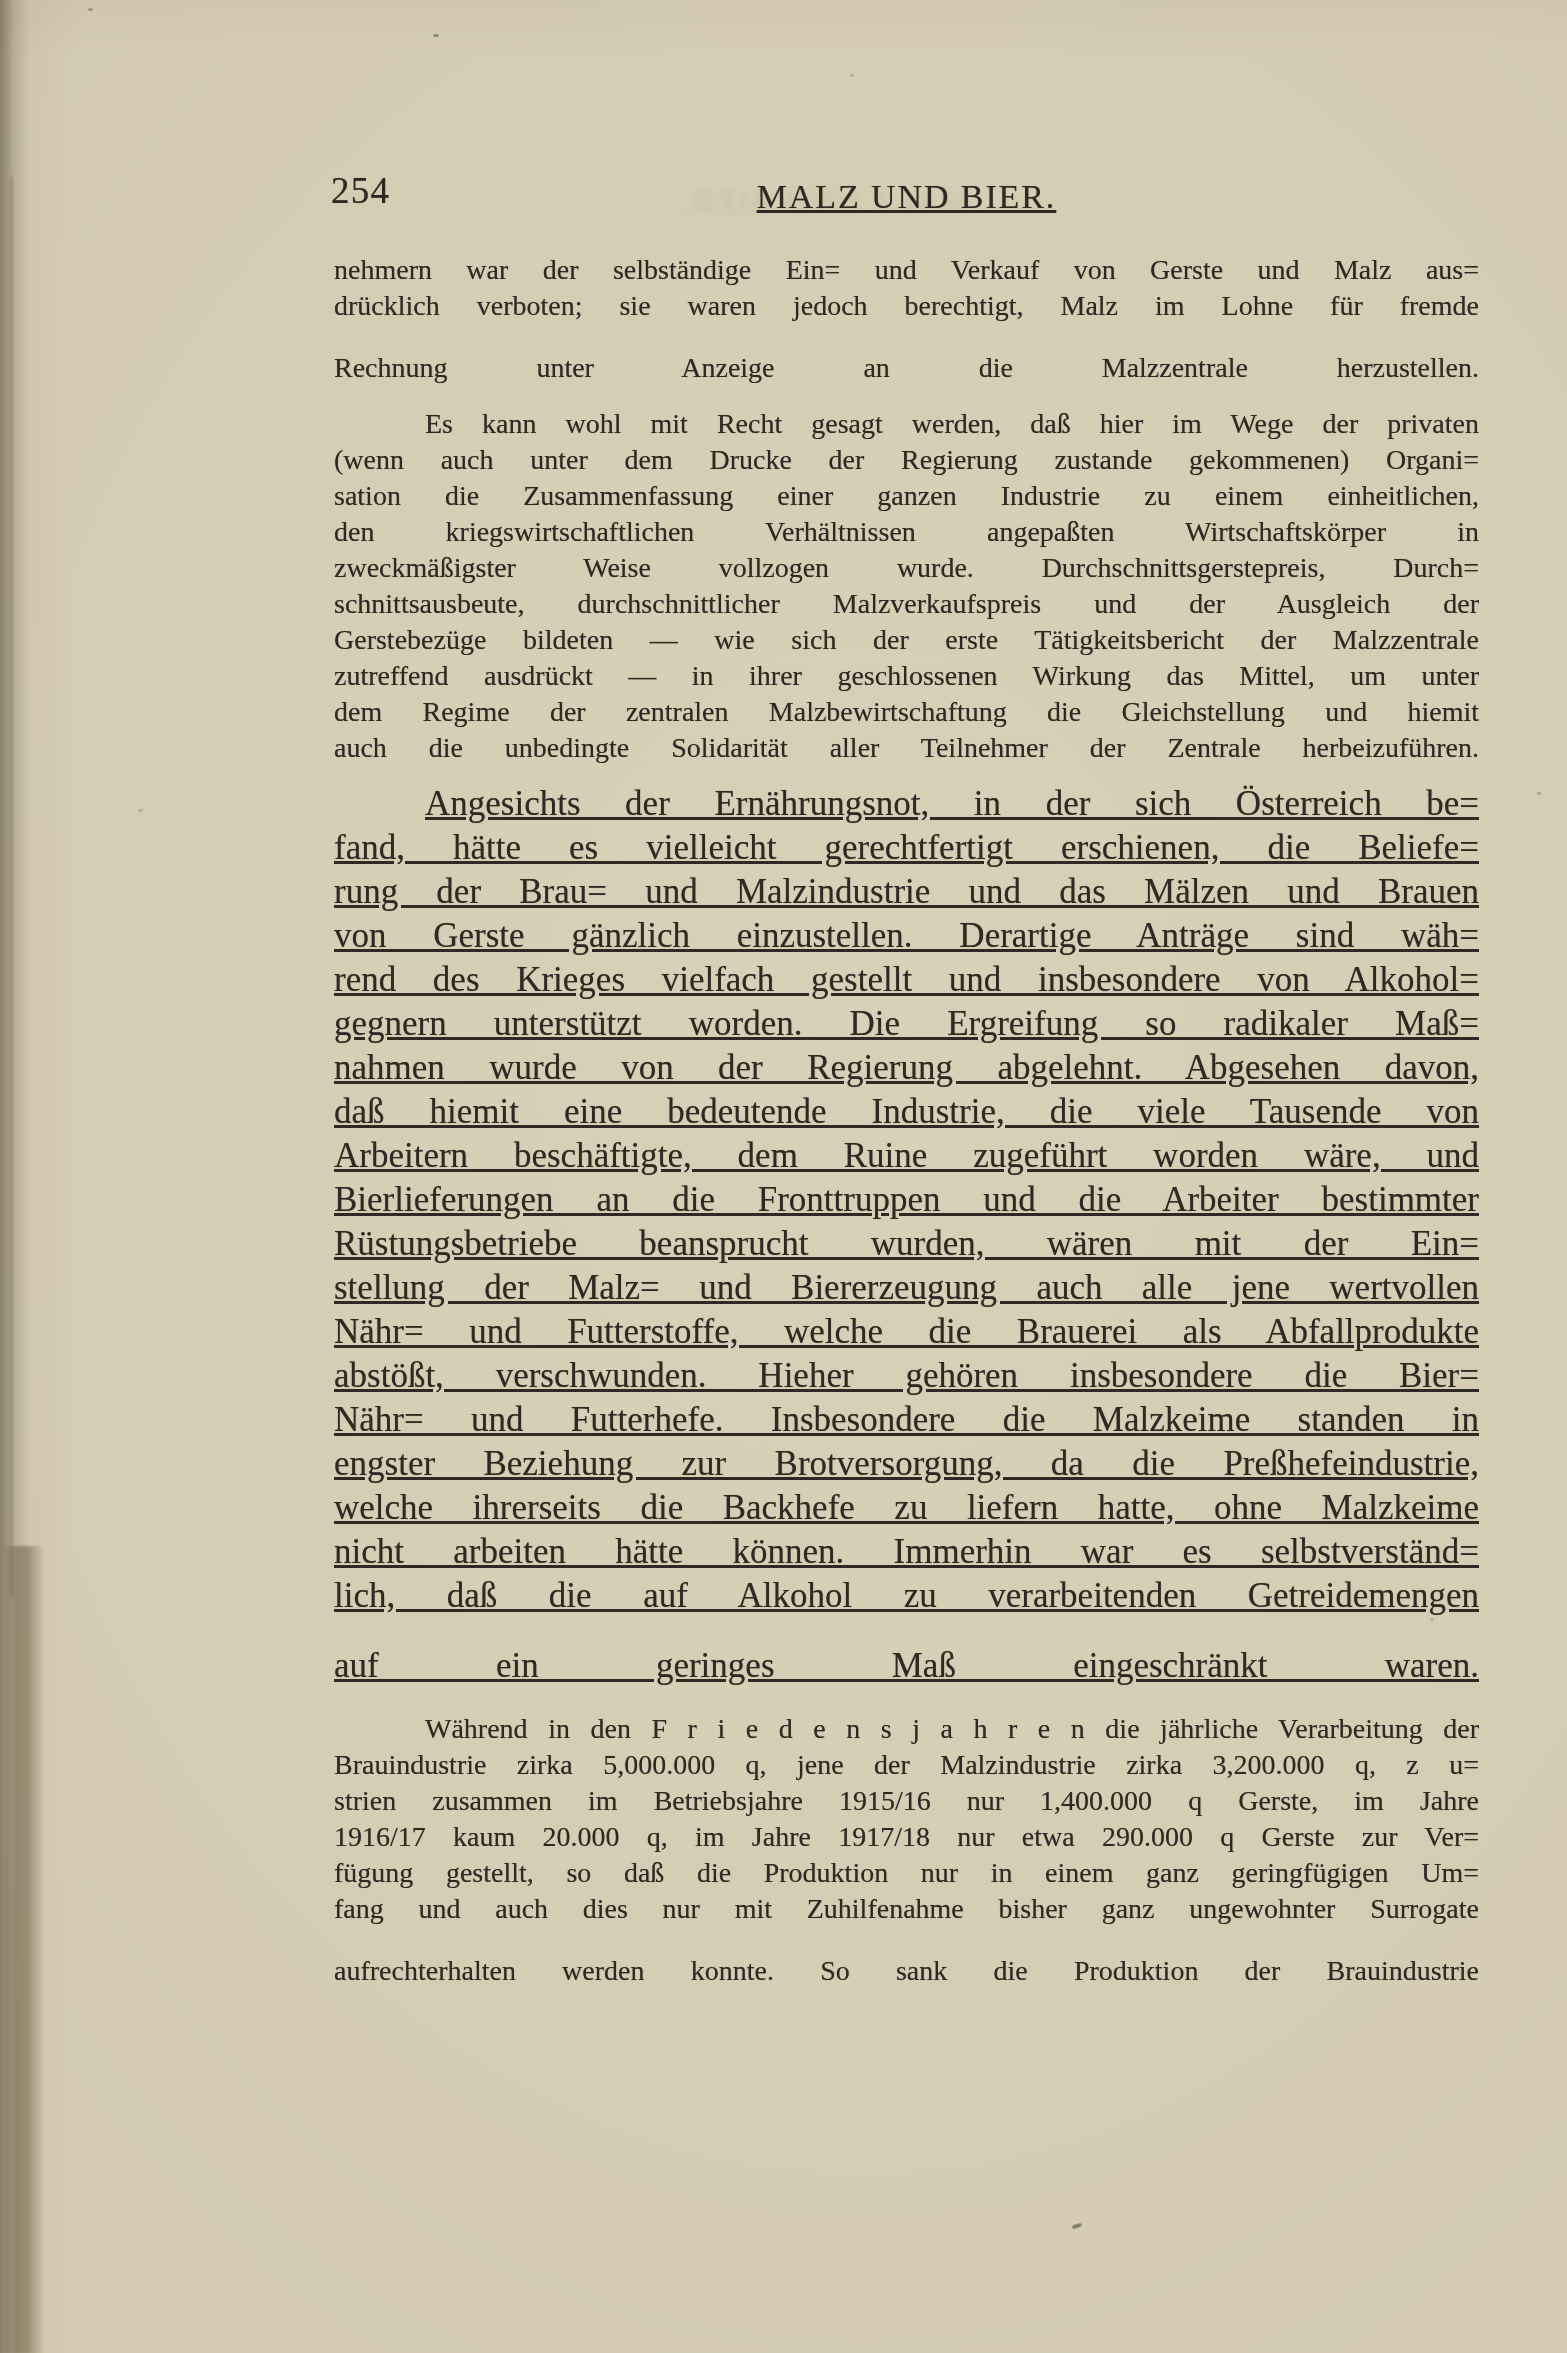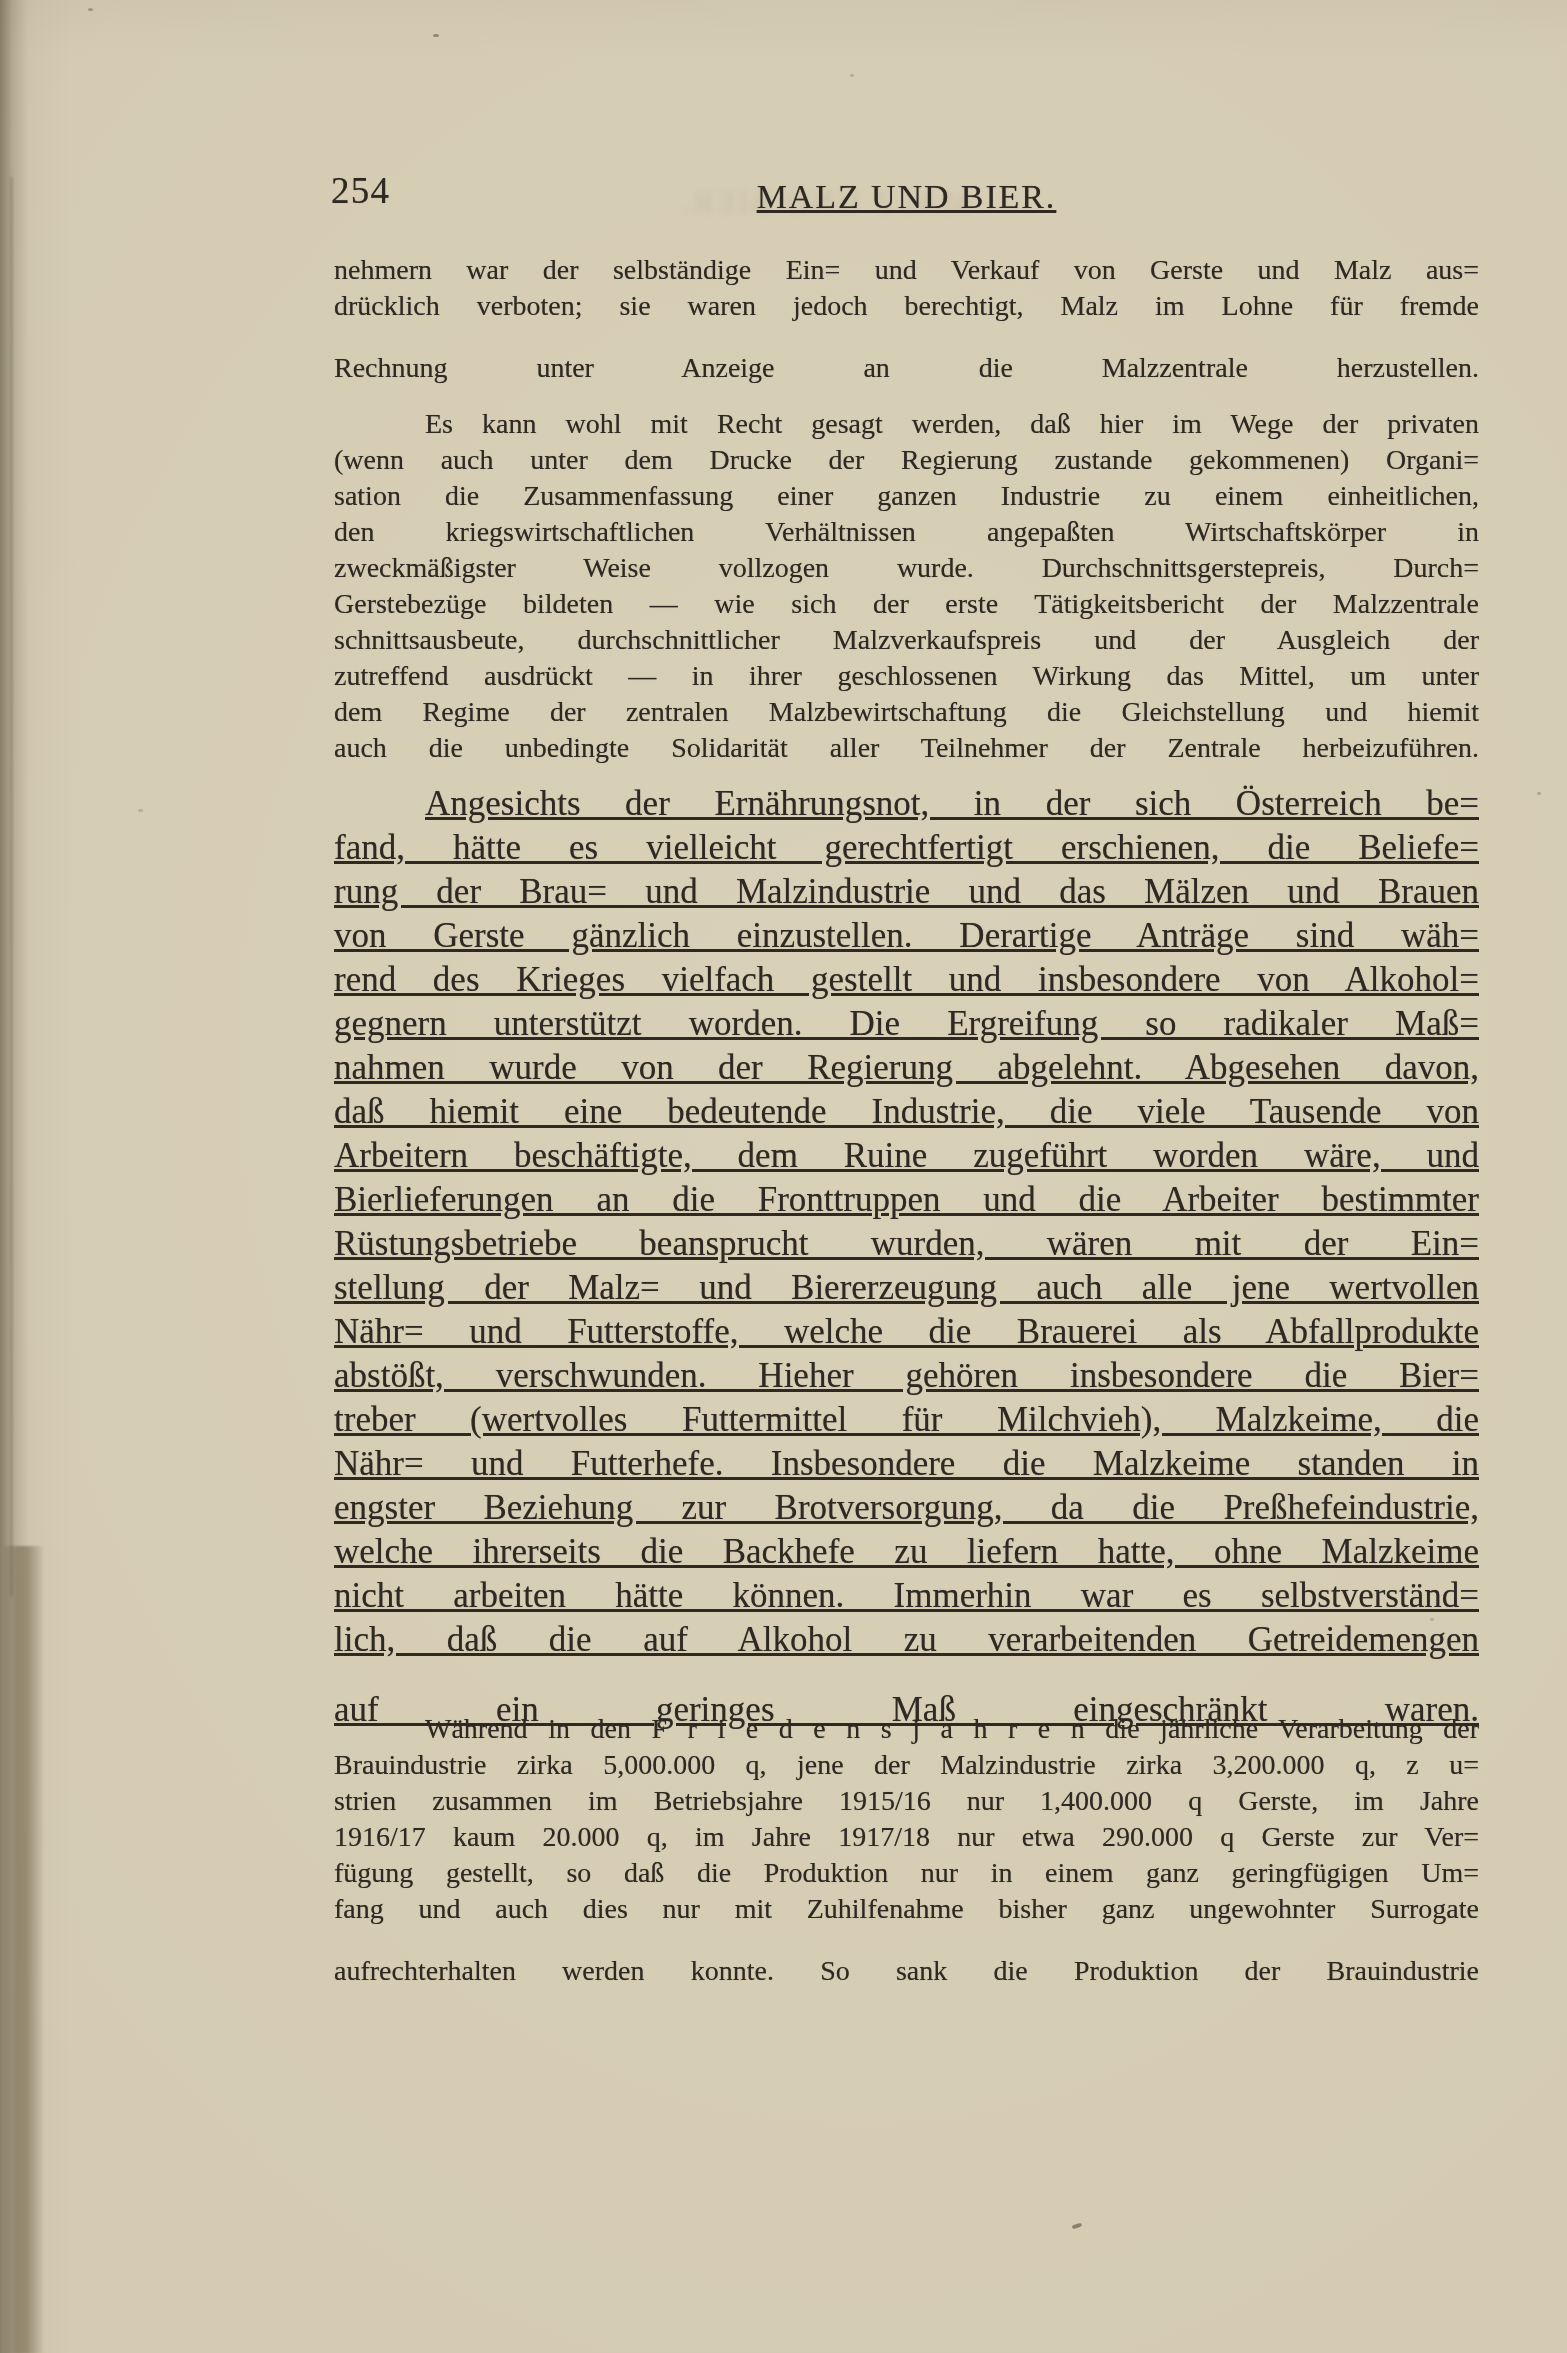--- a/index.html
+++ b/index.html
@@ -91,43 +91,42 @@
   <div class="ln">drücklich verboten; sie waren jedoch berechtigt, Malz im Lohne für fremde</div>
   <div class="ln ln-last">Rechnung unter Anzeige an die Malzzentrale herzustellen.</div>
 </div>
 
 <div id="p2" class="para p-small">
   <div class="ln ln-ind">Es kann wohl mit Recht gesagt werden, daß hier im Wege der privaten</div>
   <div class="ln">(wenn auch unter dem Drucke der Regierung zustande gekommenen) Organi=</div>
   <div class="ln">sation die Zusammenfassung einer ganzen Industrie zu einem einheitlichen,</div>
   <div class="ln">den kriegswirtschaftlichen Verhältnissen angepaßten Wirtschaftskörper in</div>
   <div class="ln">zweckmäßigster Weise vollzogen wurde. Durchschnittsgerstepreis, Durch=</div>
+  <div class="ln">schnittsausbeute, durchschnittlicher Malzverkaufspreis und der Ausgleich der</div>
   <div class="ln">Gerstebezüge bildeten — wie sich der erste Tätigkeitsbericht der Malzzentrale</div>
-  <div class="ln">schnittsausbeute, durchschnittlicher Malzverkaufspreis und der Ausgleich der</div>
   <div class="ln">zutreffend ausdrückt — in ihrer geschlossenen Wirkung das Mittel, um unter</div>
   <div class="ln">dem Regime der zentralen Malzbewirtschaftung die Gleichstellung und hiemit</div>
   <div class="ln">auch die unbedingte Solidarität aller Teilnehmer der Zentrale herbeizuführen.</div>
 </div>
 
 <div id="p3" class="para p-large">
   <div class="ln ln-ind">Angesichts der Ernährungsnot, in der sich Österreich be=</div>
   <div class="ln">fand, hätte es vielleicht gerechtfertigt erschienen, die Beliefe=</div>
   <div class="ln">rung der Brau= und Malzindustrie und das Mälzen und Brauen</div>
   <div class="ln">von Gerste gänzlich einzustellen. Derartige Anträge sind wäh=</div>
   <div class="ln">rend des Krieges vielfach gestellt und insbesondere von Alkohol=</div>
   <div class="ln">gegnern unterstützt worden. Die Ergreifung so radikaler Maß=</div>
   <div class="ln">nahmen wurde von der Regierung abgelehnt. Abgesehen davon,</div>
   <div class="ln">daß hiemit eine bedeutende Industrie, die viele Tausende von</div>
   <div class="ln">Arbeitern beschäftigte, dem Ruine zugeführt worden wäre, und</div>
   <div class="ln">Bierlieferungen an die Fronttruppen und die Arbeiter bestimmter</div>
   <div class="ln">Rüstungsbetriebe beansprucht wurden, wären mit der Ein=</div>
   <div class="ln">stellung der Malz= und Biererzeugung auch alle jene wertvollen</div>
   <div class="ln">Nähr= und Futterstoffe, welche die Brauerei als Abfallprodukte</div>
   <div class="ln">abstößt, verschwunden. Hieher gehören insbesondere die Bier=</div>
-  <div class="ln">treber (wertvolles Futtermittel für Milchvieh), Malzkeime, die</div>
   <div class="ln">Nähr= und Futterhefe. Insbesondere die Malzkeime standen in</div>
   <div class="ln">engster Beziehung zur Brotversorgung, da die Preßhefeindustrie,</div>
   <div class="ln">welche ihrerseits die Backhefe zu liefern hatte, ohne Malzkeime</div>
   <div class="ln">nicht arbeiten hätte können. Immerhin war es selbstverständ=</div>
   <div class="ln">lich, daß die auf Alkohol zu verarbeitenden Getreidemengen</div>
   <div class="ln ln-last">auf ein geringes Maß eingeschränkt waren.</div>
 </div>
 
 <div id="p4" class="para p-small">
   <div class="ln ln-ind">Während in den F r i e d e n s j a h r e n die jährliche Verarbeitung der</div>

